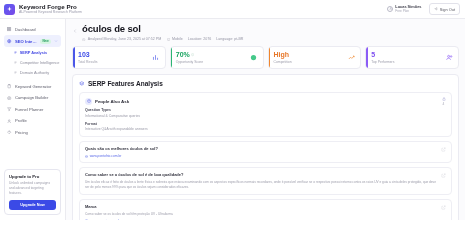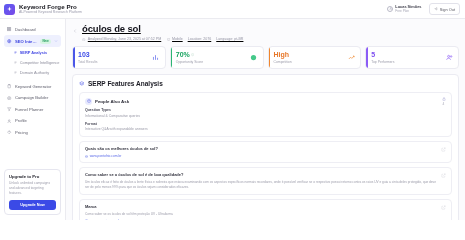--- a/index.html
+++ b/index.html
@@ -85,21 +85,21 @@
   .upgrade-title { font-size: 4.2px; font-weight: 700; color: #26262f; }
   .upgrade-desc { font-size: 3.3px; color: #9d9dab; line-height: 1.5; margin-top: 2px; }
   .upgrade-btn {
     margin-top: 4px; background: #3b4ae6; color:#fff;
     font-size: 3.8px; font-weight: 700; text-align:center;
     border-radius: 3px; padding: 3px 0;
   }
 
   
   .main { flex: 1; min-width: 0; overflow: hidden; padding: 5px 6px 0 6px; position: relative; }
-  .page-head { display:flex; align-items:flex-start; gap:4px;text-decoration:underline; }
+  .page-head { display:flex; align-items:flex-start; gap:4px; }
   .back-ico { width:6px;height:6px;flex:none;margin-top:4px;opacity:.5;}
   .title-wrap { flex:1; min-width:0;}
   .page-title { font-size: 9.5px; font-weight: 700; color: #14141c; letter-spacing: -.15px; line-height:1.1;}
   .meta-row { display:flex; align-items:center; gap:5px; margin-top: 3px; flex-wrap: nowrap; }
   .meta-item { display:flex; align-items:center; gap:1.8px; font-size:3.6px; color:#9696a5; white-space:nowrap; }
   .meta-ico { width:4px;height:4px;flex:none;display:flex;align-items:center;justify-content:center;}
 
   
   .stats { display:flex; gap:4px; margin-top: 5px; }
   .stat {

